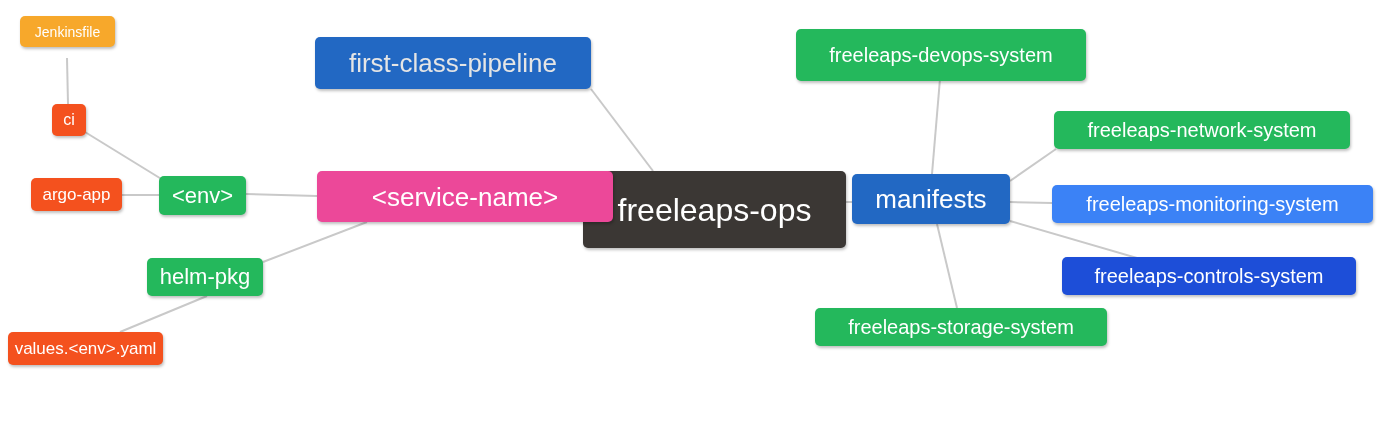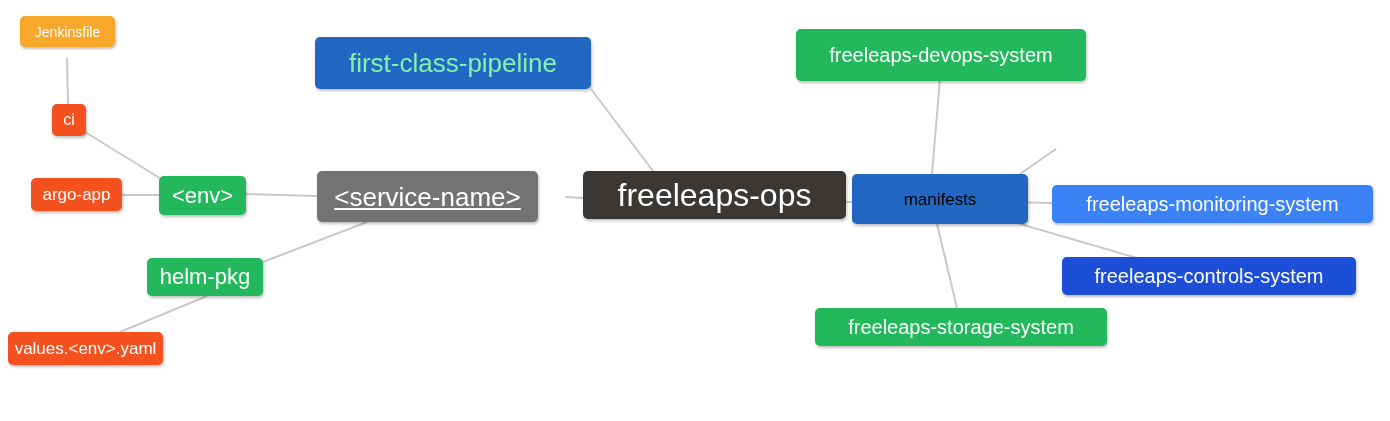--- a/index.html
+++ b/index.html
@@ -53,27 +53,28 @@
       <line x1="591" y1="89" x2="653" y2="171" stroke="#c9c9c9" stroke-width="2"></line>
       <line x1="565" y1="197" x2="583" y2="198" stroke="#c9c9c9" stroke-width="2"></line>
       <line x1="846" y1="202" x2="852" y2="202" stroke="#c9c9c9" stroke-width="2"></line>
       <line x1="932" y1="174" x2="941" y2="67" stroke="#c9c9c9" stroke-width="2"></line>
       <line x1="1056" y1="149" x2="1010" y2="181" stroke="#c9c9c9" stroke-width="2"></line>
       <line x1="1010" y1="202" x2="1052" y2="203" stroke="#c9c9c9" stroke-width="2"></line>
       <line x1="1010" y1="221" x2="1137" y2="258" stroke="#c9c9c9" stroke-width="2"></line>
       <line x1="937" y1="224" x2="957" y2="308" stroke="#c9c9c9" stroke-width="2"></line>
     </svg>
 
-<div class="node" style="left: 583px; top: 171px; width: 263px; height: 48px; font-size: 32px; background: rgb(59, 55, 52); color: rgb(255, 255, 255); text-align: center;">freeleaps-ops</div>
-    <div class="node" style="left: 315px; top: 37px; width: 276px; height: 52px; font-size: 26px; background: rgb(34, 104, 195); color: #86efac;">first-class-pipeline</div>
-    <div class="node" style="left: 317px; top: 171px; width: 221px; height: 51px; font-size: 26px; background: #737373; color: rgb(255, 255, 255); text-decoration: underline;">&lt;service-name&gt;</div>
-    <div class="node" style="left: 852px; top: 174px; width: 176px; height: 50px; font-size: 17px; background: rgb(34, 104, 195); color: #000000;">manifests</div>
+<div class="node" style="left: 583px; top: 171px; width: 263px; height: 77px; font-size: 32px; background: rgb(59, 55, 52); color: rgb(255, 255, 255); text-align: center;">freeleaps-ops</div>
+    <div class="node" style="left: 315px; top: 37px; width: 276px; height: 52px; font-size: 26px; background: rgb(34, 104, 195); color: #e5e5e5;">first-class-pipeline</div>
+    <div class="node" style="left: 317px; top: 171px; width: 296px; height: 51px; font-size: 26px; background: #ec4899; color: rgb(255, 255, 255);">&lt;service-name&gt;</div>
+    <div class="node" style="left: 852px; top: 174px; width: 158px; height: 50px; font-size: 26px; background: rgb(34, 104, 195); color: #ffffff;">manifests</div>
     <div class="node" style="left: 159px; top: 176px; width: 87px; height: 39px; font-size: 22px; background: rgb(36, 184, 92); color: rgb(255, 255, 255);">&lt;env&gt;</div>
     <div class="node" style="left: 147px; top: 258px; width: 116px; height: 38px; font-size: 22px; background: rgb(36, 184, 92); color: rgb(255, 255, 255); text-align: center;">helm-pkg</div>
     <div class="node" style="left: 796px; top: 29px; width: 290px; height: 52px; font-size: 20px; background: rgb(36, 184, 92); color: rgb(255, 255, 255);">freeleaps-devops-system</div>
+    <div class="node" style="left: 1054px; top: 111px; width: 296px; height: 38px; font-size: 20px; background: rgb(36, 184, 92); color: rgb(255, 255, 255);">freeleaps-network-system</div>
     <div class="node" style="left: 1052px; top: 185px; width: 321px; height: 38px; font-size: 20px; background: #3b82f6; color: rgb(255, 255, 255);">freeleaps-monitoring-system</div>
     <div class="node" style="left: 1062px; top: 257px; width: 294px; height: 38px; font-size: 20px; background: #1d4ed8; color: rgb(255, 255, 255);">freeleaps-controls-system</div>
     <div class="node" style="left: 815px; top: 308px; width: 292px; height: 38px; font-size: 20px; background: rgb(36, 184, 92); color: rgb(255, 255, 255);">freeleaps-storage-system</div>
     <div class="node" style="left: 20px; top: 16px; width: 95px; height: 31px; font-size: 14px; background: rgb(247, 168, 43); color: rgb(255, 255, 255);">Jenkinsfile</div>
     <div class="node" style="left: 52px; top: 104px; width: 34px; height: 32px; font-size: 16px; background: rgb(244, 81, 30); color: rgb(255, 255, 255);">ci</div>
     <div class="node" style="left: 31px; top: 178px; width: 91px; height: 33px; font-size: 17px; background: rgb(244, 81, 30); color: rgb(255, 255, 255);">argo-app</div>
     <div class="node" style="left: 8px; top: 332px; width: 155px; height: 33px; font-size: 17px; background: rgb(244, 81, 30); color: rgb(255, 255, 255);">values.&lt;env&gt;.yaml</div>
   </div>
 
 </body></html>

